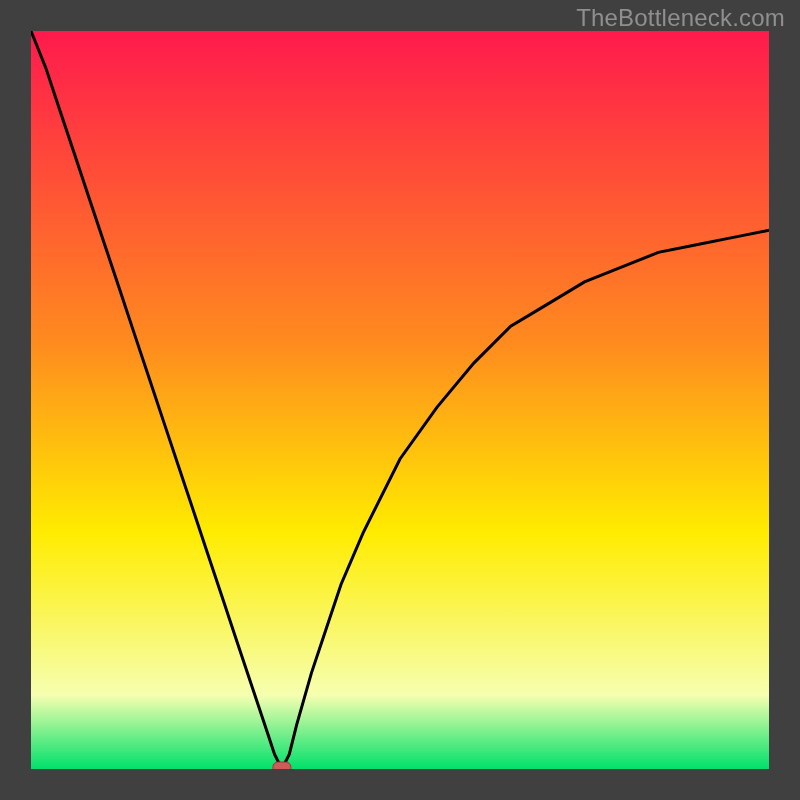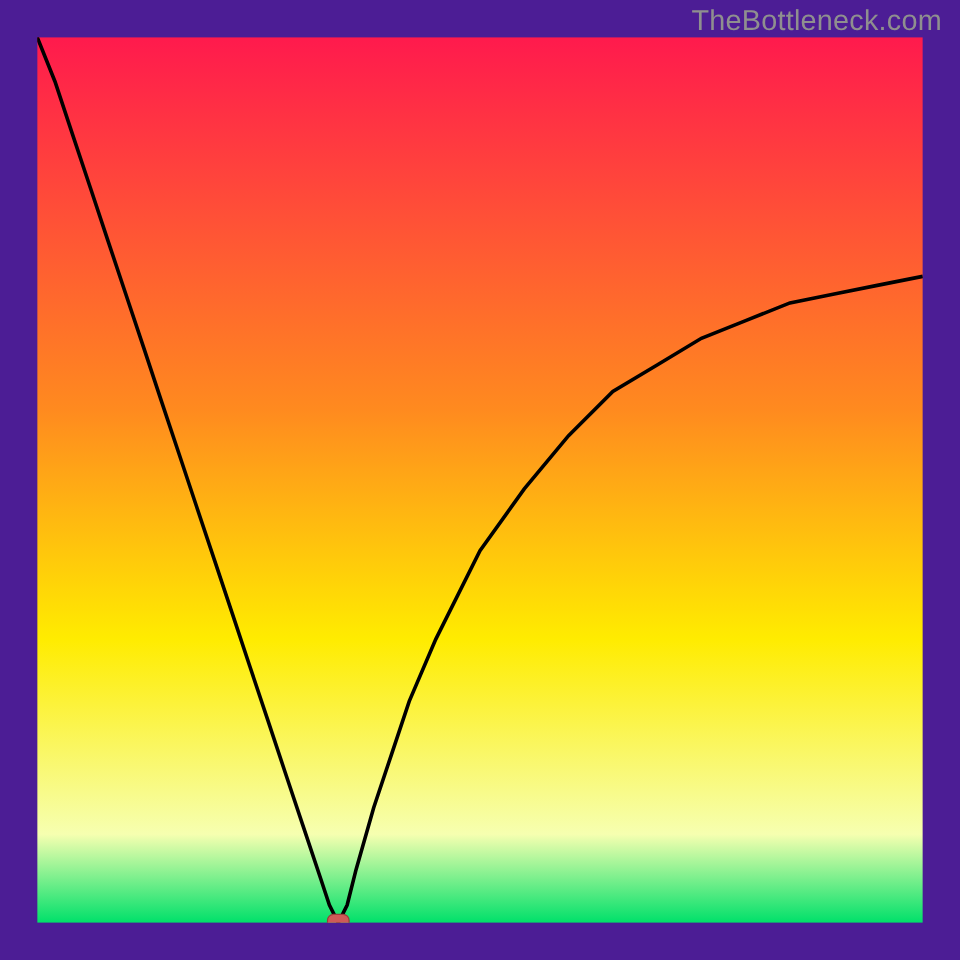--- a/index.html
+++ b/index.html
@@ -9,21 +9,21 @@
     height: 800px;
     background: #000;
     overflow: hidden;
   }
   .frame {
     position: absolute;
     left: 0;
     top: 0;
     width: 800px;
     height: 800px;
-    background: #4c1d95;
+    background: #404040;
   }
   .plot {
     position: absolute;
     left: 31px;
     top: 31px;
     width: 738px;
     height: 738px;
   }
   .watermark {
     position: absolute;

